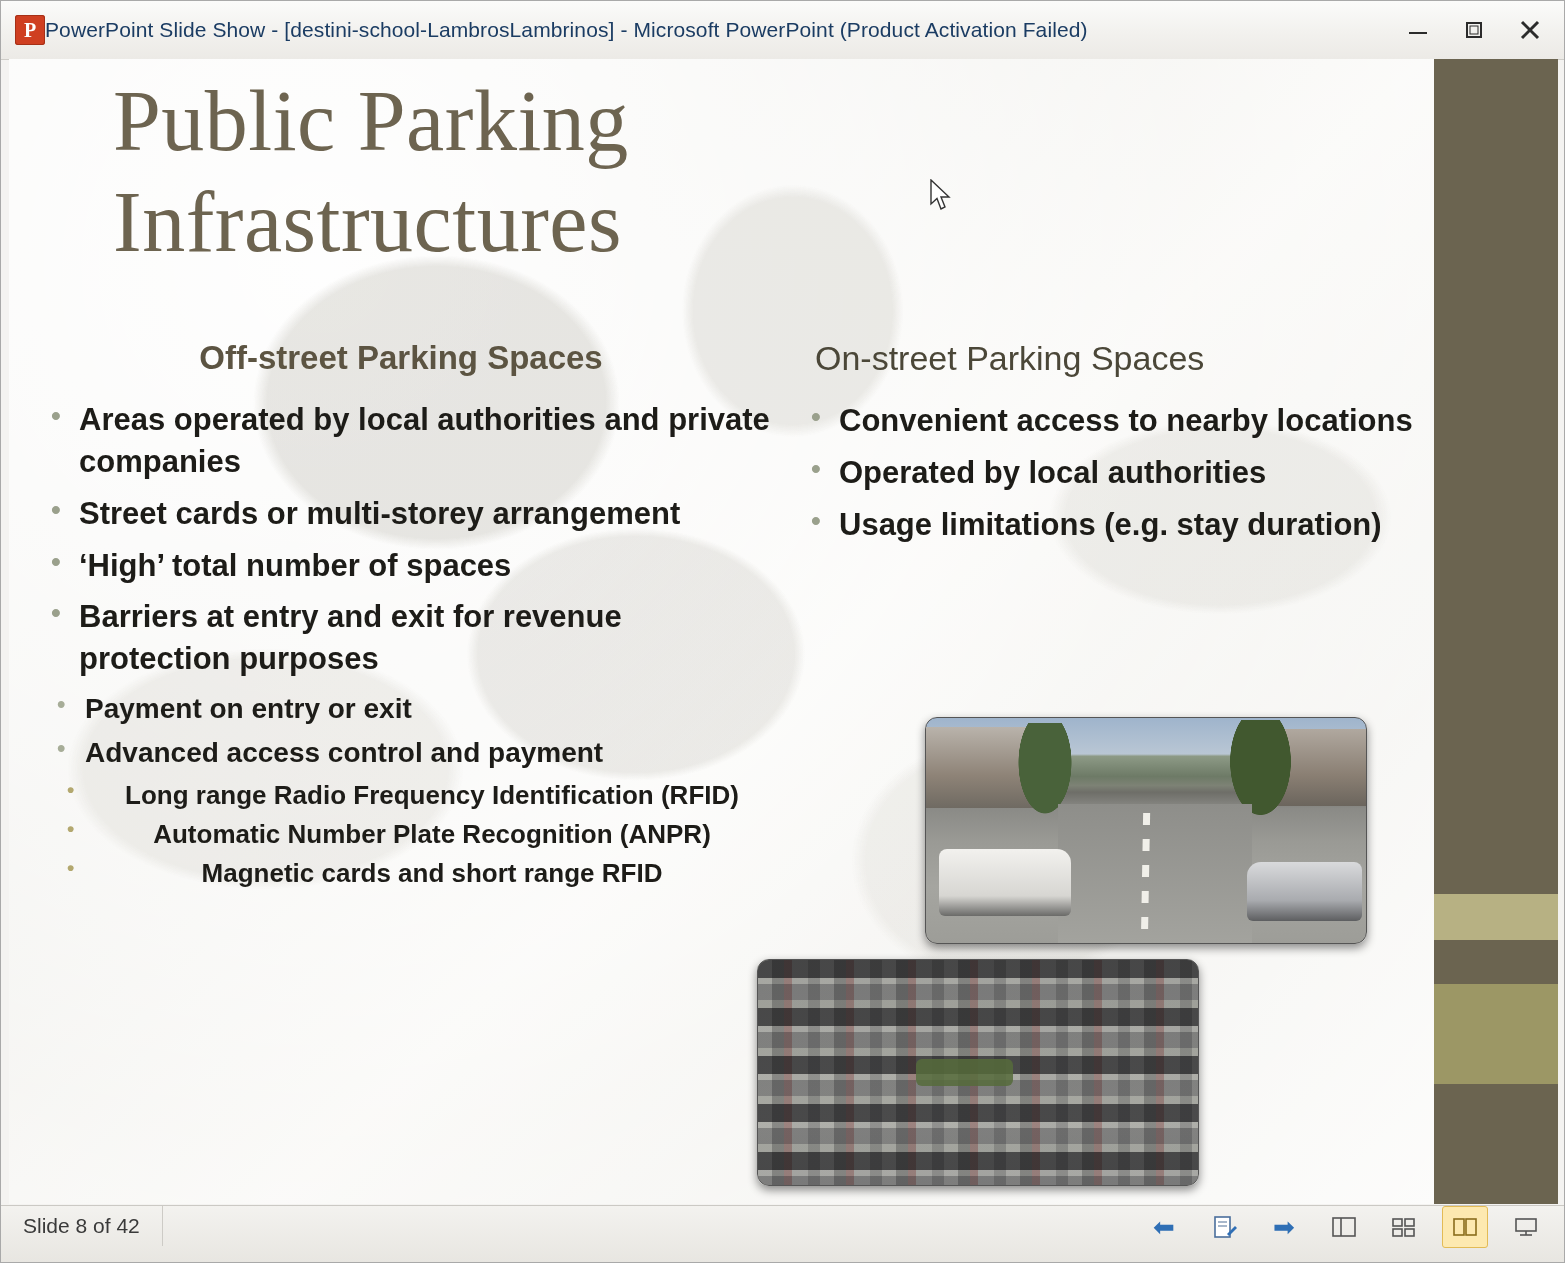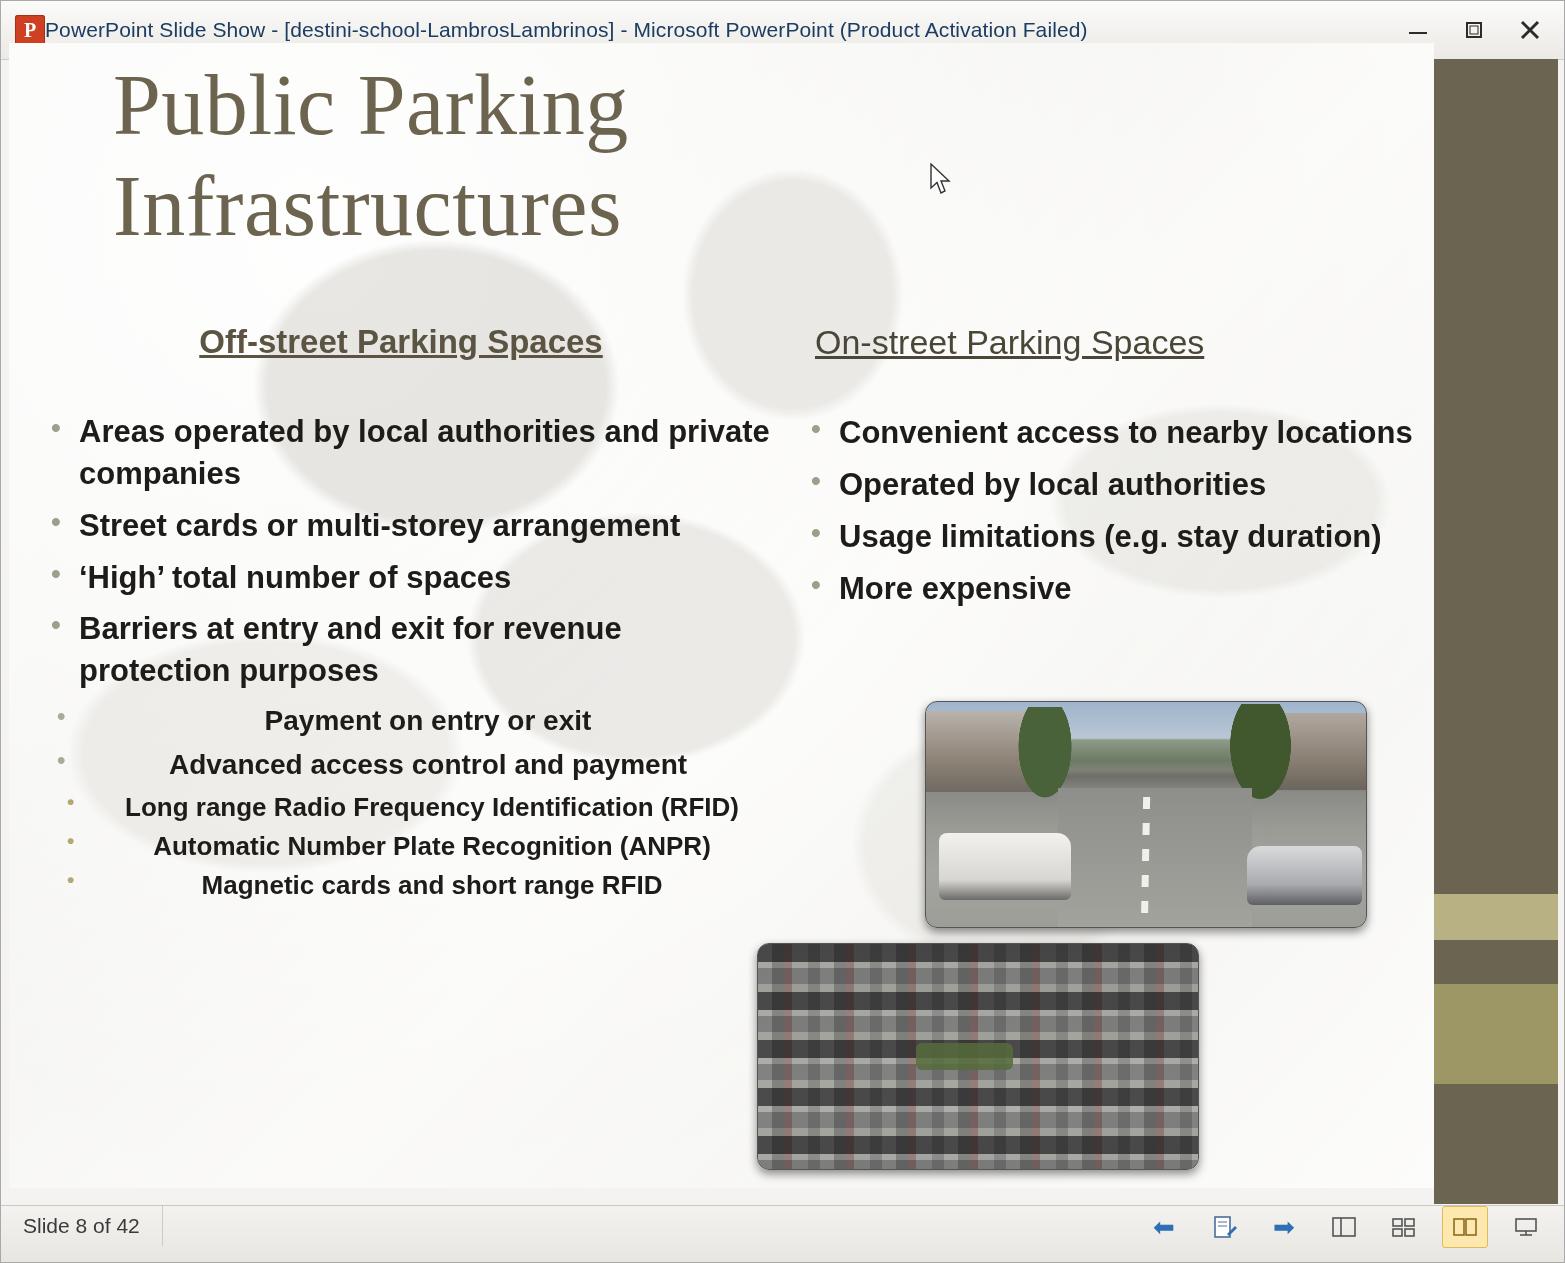--- a/index.html
+++ b/index.html
@@ -65,21 +65,21 @@
     align-items: center;
     justify-content: center;
     color: #2d2d2d;
   }
   .win-btn svg { display: block; }
   .win-btn.close svg { stroke: #2b2b2b; }
 
   
   .slide-wrap {
     position: absolute;
-    top: 42px; left: 8px;
+    top: 58px; left: 8px;
     width: 1425px;
     height: 1145px;
     background: #ffffff;
     overflow: hidden;
   }
   .slide {
     position: absolute;
     inset: 0;
     background:
       radial-gradient(circle at 22% 18%, rgba(255,255,255,.96) 0%, rgba(255,255,255,.75) 38%, rgba(255,255,255,.55) 60%, rgba(255,255,255,.78) 100%),
@@ -118,22 +118,21 @@
     top: 280px;
   }
   .col-left { left: 22px; width: 740px; }
   .col-right { left: 770px; width: 640px; }
 
   .col-head {
     font-size: 33px;
     font-weight: bold;
     color: #5c5442;
     text-align: center;
-    margin-bottom: 50px;
-    text-decoration: underline;
+    margin-bottom: 22px;
   }
   .col-right .col-head {
     font-weight: normal;
     color: #4b4738;
     font-size: 34px;
     text-align: left;
     padding-left: 36px;
   }
 
   ul.bul {
@@ -155,21 +154,20 @@
     position: absolute;
     left: 20px;
     top: -2px;
     color: #9aa08c;
     font-size: 28px;
   }
   ul.bul.lvl2 li {
     font-size: 28px;
     padding-left: 54px;
     margin-bottom: 6px;
-    text-align: center;
   }
   ul.bul.lvl2 li::before {
     left: 26px;
     color: #a7ad98;
     font-size: 24px;
   }
   ul.bul.lvl3 li {
     font-size: 26px;
     padding-left: 62px;
     margin-bottom: 4px;
@@ -416,21 +414,20 @@
           <li>Magnetic cards and short range RFID</li>
         </ul>
       </div>
 
       <div class="col col-right">
         <div class="col-head">On-street Parking Spaces</div>
         <ul class="bul">
           <li>Convenient access to nearby locations</li>
           <li>Operated by local authorities</li>
           <li>Usage limitations (e.g. stay duration)</li>
-          <li>More expensive</li>
         </ul>
       </div>
 
       <div class="photo photo-street">
         <div class="bldgL"></div>
         <div class="bldgR"></div>
         <div class="treeL"></div>
         <div class="treeR"></div>
         <div class="road"></div>
         <div class="dashes"></div>

